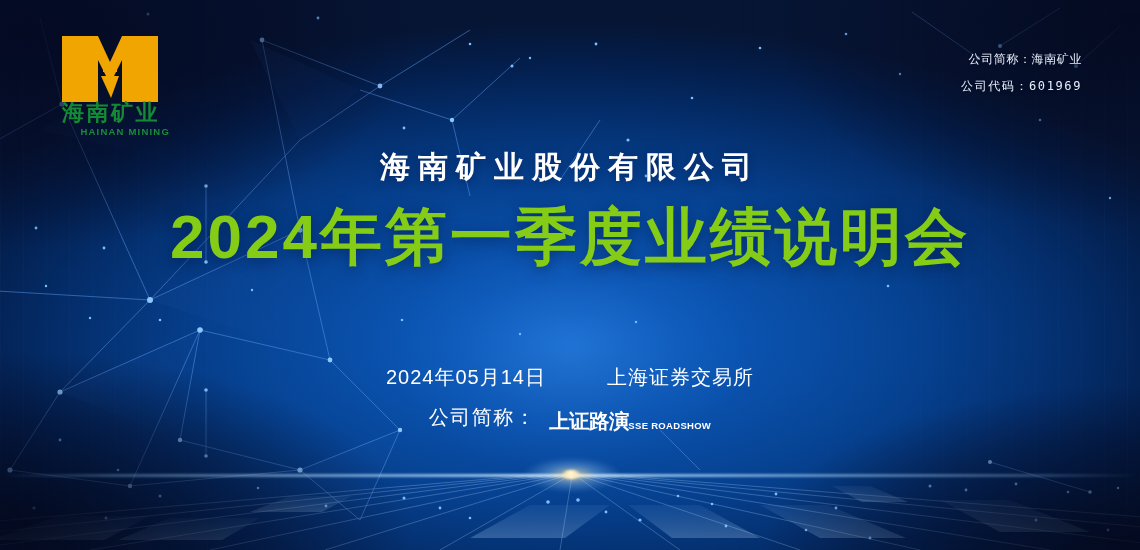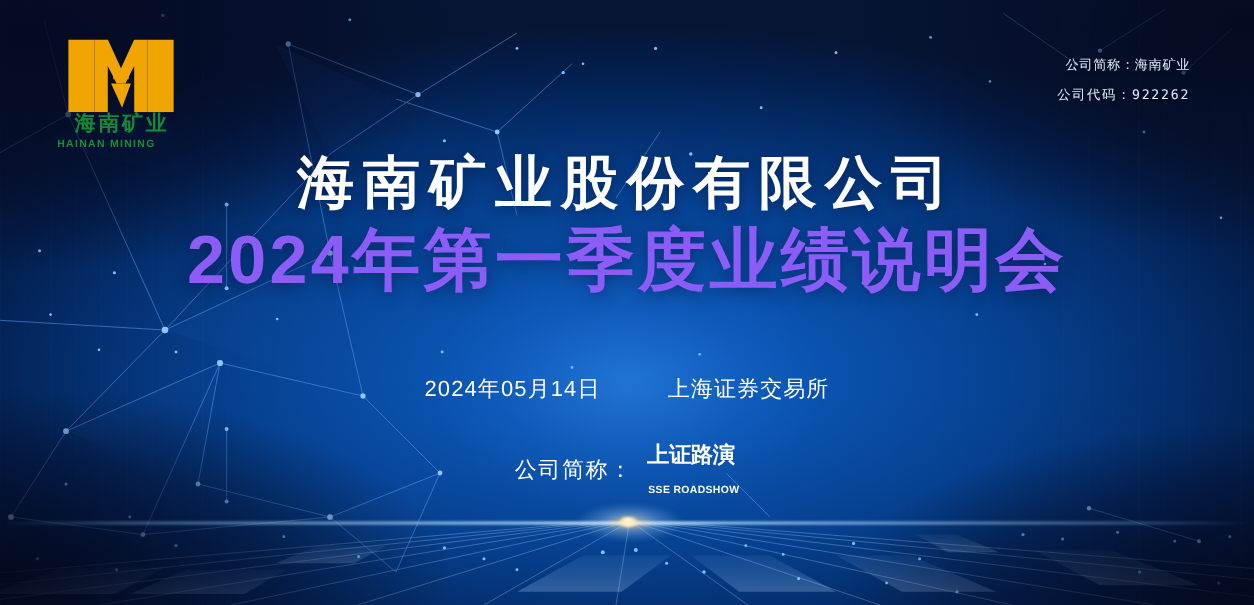--- a/index.html
+++ b/index.html
@@ -38,47 +38,47 @@
     background:radial-gradient(ellipse 50% 50% at 50% 50%, rgba(255,252,235,.95) 0%, rgba(255,240,190,.55) 16%, rgba(170,215,255,.32) 40%, rgba(120,180,255,0) 76%);
     filter:blur(2px);}
   .flare-core{position:absolute;left:562px;top:470px;width:18px;height:9px;border-radius:50%;
     background:radial-gradient(circle, #fffdf2 0%, #ffe9b4 40%, rgba(255,210,120,0) 100%);
     filter:blur(1px);}
 
   
   .logo{position:absolute;left:52px;top:36px;width:118px;height:108px;}
   .logo-mark{position:absolute;left:10px;top:0;width:96px;height:66px;}
   .logo-cn{position:absolute;left:0;top:66px;width:118px;text-align:center;
-    font-size:19px;font-weight:700;color:#148a37;letter-spacing:2.5px;
+    font-size:22px;font-weight:700;color:#148a37;letter-spacing:2.5px;
     line-height:22px;white-space:nowrap;}
-  .logo-en{position:absolute;left:0;top:90px;width:118px;text-align:left;
+  .logo-en{position:absolute;left:0;top:90px;width:118px;text-align:right;
     font-size:9.5px;font-weight:700;color:#1b8c3b;letter-spacing:1.2px;white-space:nowrap;}
 
   
   .company-info{position:absolute;right:58px;top:46px;text-align:right;
     font-size:12px;line-height:27px;color:#e8eefb;letter-spacing:.6px;white-space:nowrap;
     text-shadow:0 1px 3px rgba(0,12,40,.6);}
   .company-info .row{display:block;}
   .company-info .code{font-family:"DejaVu Sans Mono","Liberation Mono",monospace;letter-spacing:1.6px;}
 
   
   .title-block{position:absolute;left:0;right:0;top:138px;text-align:center;}
-  .title-1{font-size:52px;font-weight:700;color:#ffffff;letter-spacing:8px;
+  .title-1{font-size:30px;font-weight:700;color:#ffffff;letter-spacing:8px;
     line-height:58px;text-shadow:0 2px 10px rgba(0,18,60,.45);}
-  .title-2{font-size:62px;font-weight:700;color:#8b5cf6;letter-spacing:3px;
+  .title-2{font-size:62px;font-weight:700;color:#84cc16;letter-spacing:3px;
     line-height:78px;margin-top:2px;text-shadow:0 3px 14px rgba(0,18,60,.5);}
 
   
-  .meta-row{position:absolute;left:0;right:0;top:340px;text-align:center;
+  .meta-row{position:absolute;left:0;right:0;top:364px;text-align:center;
     font-size:20px;color:#ffffff;letter-spacing:1px;white-space:nowrap;}
   .meta-row .gap{display:inline-block;width:48px;}
   .plat-row{position:absolute;left:0;right:0;top:404px;
     display:flex;align-items:center;justify-content:center;gap:14px;}
   .plat-label{font-size:20px;color:#ffffff;letter-spacing:1.5px;white-space:nowrap;}
-  .sse-logo{display:flex;flex-direction:column;align-items:flex-start;line-height:1;}
+  .sse-logo{display:flex;flex-direction:row;align-items:flex-end;line-height:1;}
   .sse-cn{font-size:20px;font-weight:700;color:#ffffff;letter-spacing:-.5px;white-space:nowrap;
     transform:scaleX(1.02);}
   .sse-en{font-size:9.5px;font-weight:700;color:#ffffff;letter-spacing:.3px;
     margin-top:17px;white-space:nowrap;}
 </style>
 </head>
 <body>
 
 <div id="banner">
 
@@ -272,21 +272,21 @@
       <path d="M24,0 H36 L48,26 L60,0 H72 V66 H60 V24 L52,40 H44 L36,24 V66 H24 Z" fill="#F0A500"></path>
       <path d="M41,30 H55 V36 H41 Z" fill="#F0A500"></path>
       <path d="M39,40 H57 L49,62 Z" fill="#F0A500"></path>
     </svg>
     <div class="logo-cn">海南矿业</div>
     <div class="logo-en">HAINAN MINING</div>
   </div>
 
   <div class="company-info">
     <span class="row">公司简称：海南矿业</span>
-    <span class="row code">公司代码：922262</span>
+    <span class="row code">公司代码：601969</span>
   </div>
 
   <div class="title-block">
     <div class="title-1">海南矿业股份有限公司</div>
     <div class="title-2">2024年第一季度业绩说明会</div>
   </div>
 
   <div class="meta-row">
     <span>2024年05月14日</span>
     <span class="gap"></span>

